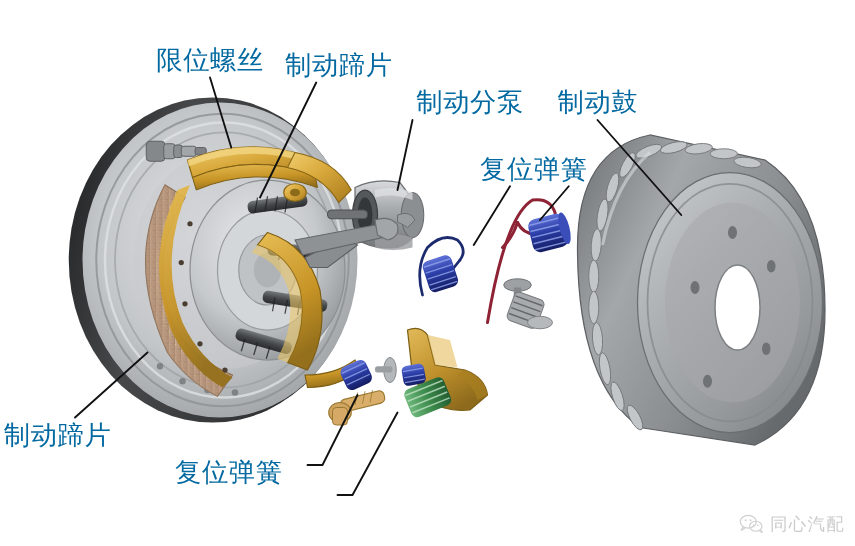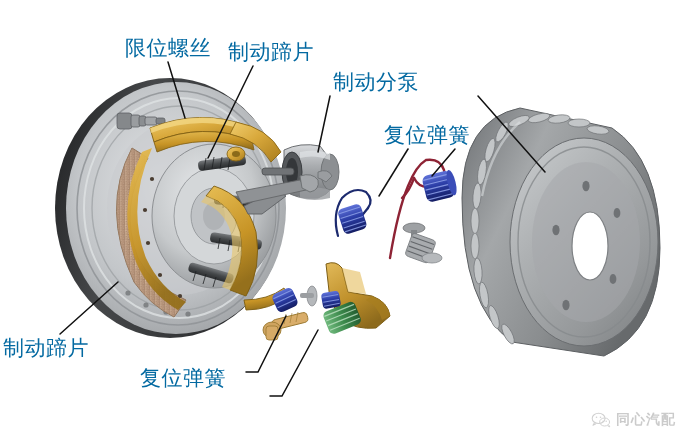--- a/index.html
+++ b/index.html
@@ -18,23 +18,22 @@
     font-size:21px;
     line-height:22px;
     letter-spacing:0.5px;
     white-space:nowrap;
     font-weight:500;
     font-family:"DejaVu Sans","Liberation Sans",sans-serif;
   }
   .watermark{
     position:absolute;
     right:8px;bottom:8px;
-    display:flex;align-items:center;gap:5px;
+    display:flex;align-items:flex-start;gap:5px;
     opacity:0.30;
-    font-weight:bold;
   }
   .watermark .wm-text{
     font-size:14px;color:#555;letter-spacing:1px;
     font-family:"DejaVu Sans","Liberation Sans",sans-serif;
   }
   .wm-icon{width:20px;height:16px;display:block;}
 </style>
 </head>
 <body>
 
@@ -367,20 +366,21 @@
       <line x1="60" y1="334" x2="118" y2="282"></line>
       <path d="M246,372 L258,372 L286,316"></path>
       <path d="M270,396 L282,396 L318,330"></path>
     </g>
   </svg>
 
   <div class="label" style="left:125px;top:37px;">限位螺丝</div>
   <div class="label" style="left:228px;top:41px;">制动蹄片</div>
   <div class="label" style="left:309px;top:71px;margin-left:24px;">制动分泵</div>
   <div class="label" style="left:384px;top:124px;">复位弹簧</div>
+  <div class="label" style="left:446px;top:71px;">制动鼓</div>
   <div class="label" style="left:3px;top:337px;">制动蹄片</div>
   <div class="label" style="left:140px;top:367px;">复位弹簧</div>
 
   <div class="watermark">
     <svg class="wm-icon" viewBox="0 0 24 20">
       <ellipse cx="9" cy="8" rx="8" ry="6.4" fill="none" stroke="#666" stroke-width="1.3"></ellipse>
       <path d="M4,13 L2,16.5 L5.6,14.6" fill="none" stroke="#666" stroke-width="1.3" stroke-linejoin="round"></path>
       <circle cx="6.4" cy="6.6" r="1" fill="#666"></circle>
       <circle cx="11.4" cy="6.6" r="1" fill="#666"></circle>
       <ellipse cx="16.5" cy="12.5" rx="6.2" ry="5" fill="none" stroke="#666" stroke-width="1.2"></ellipse>

